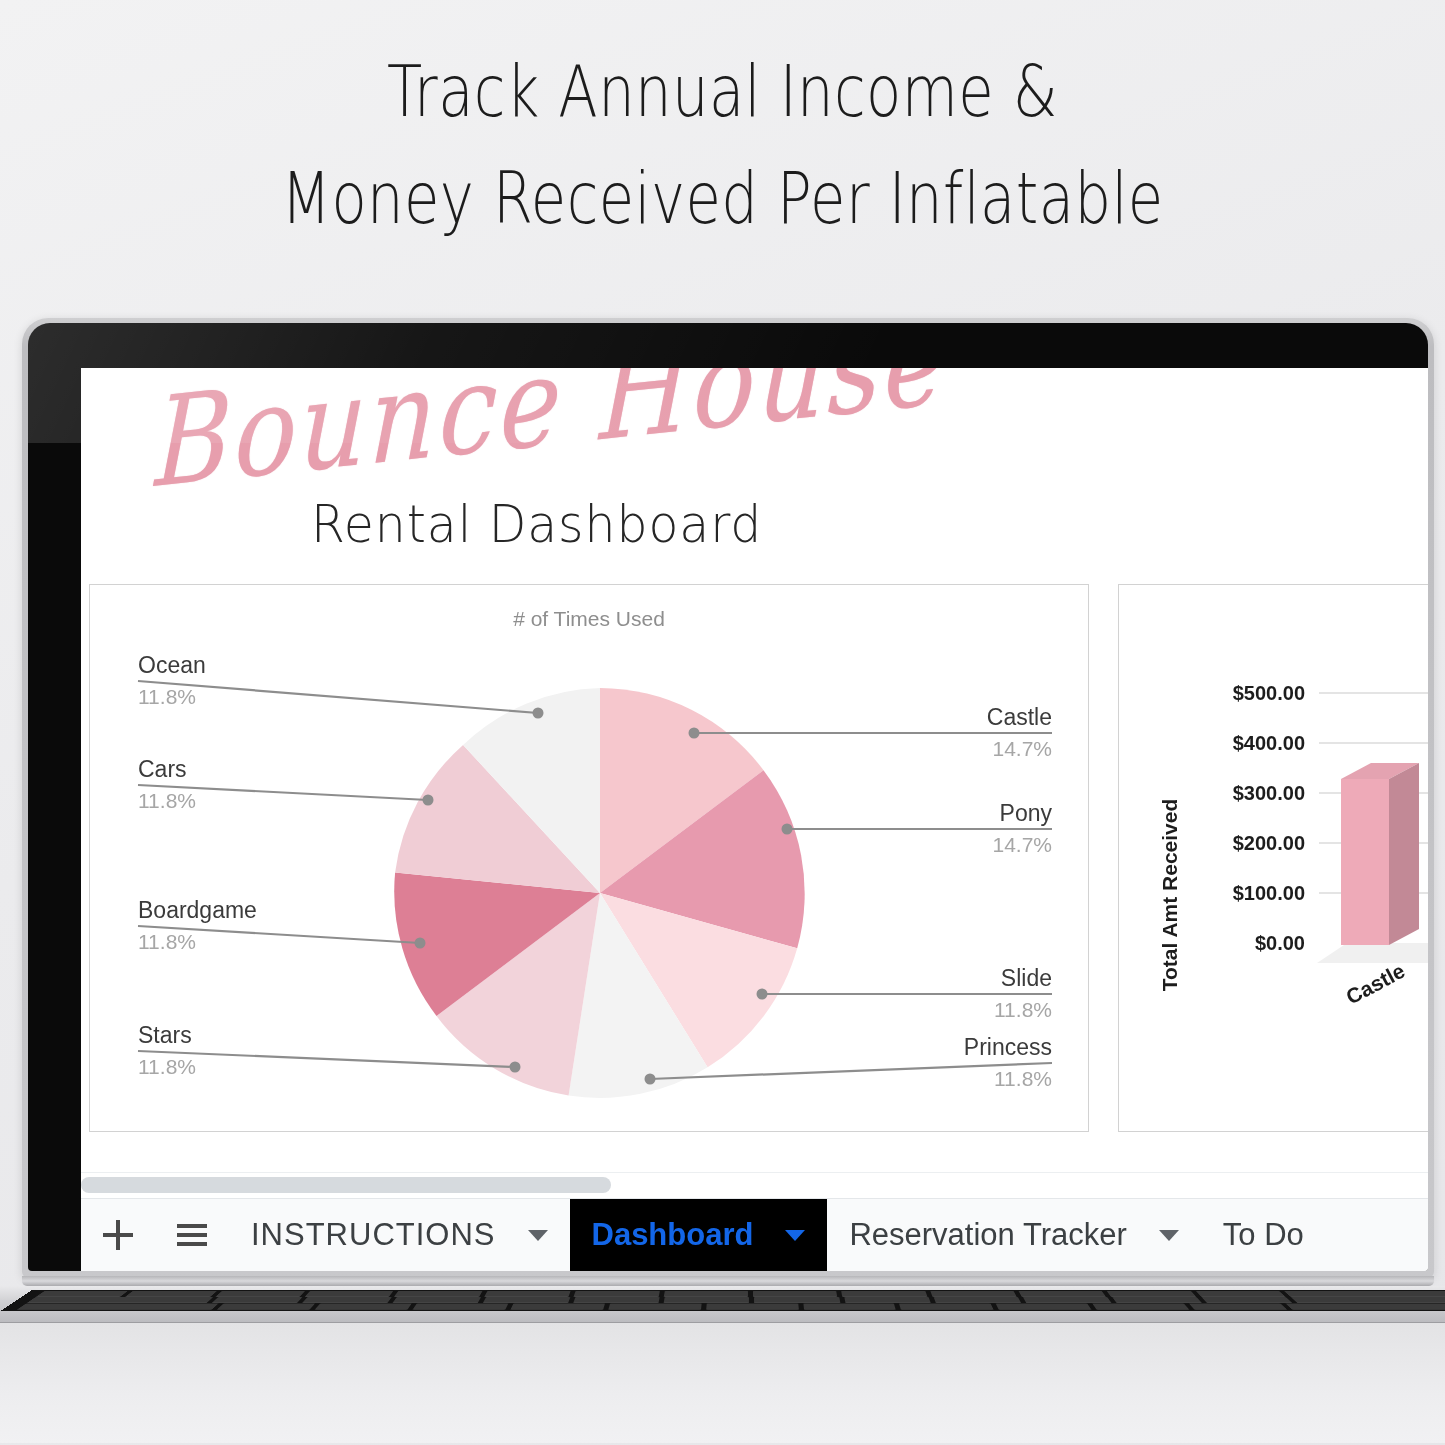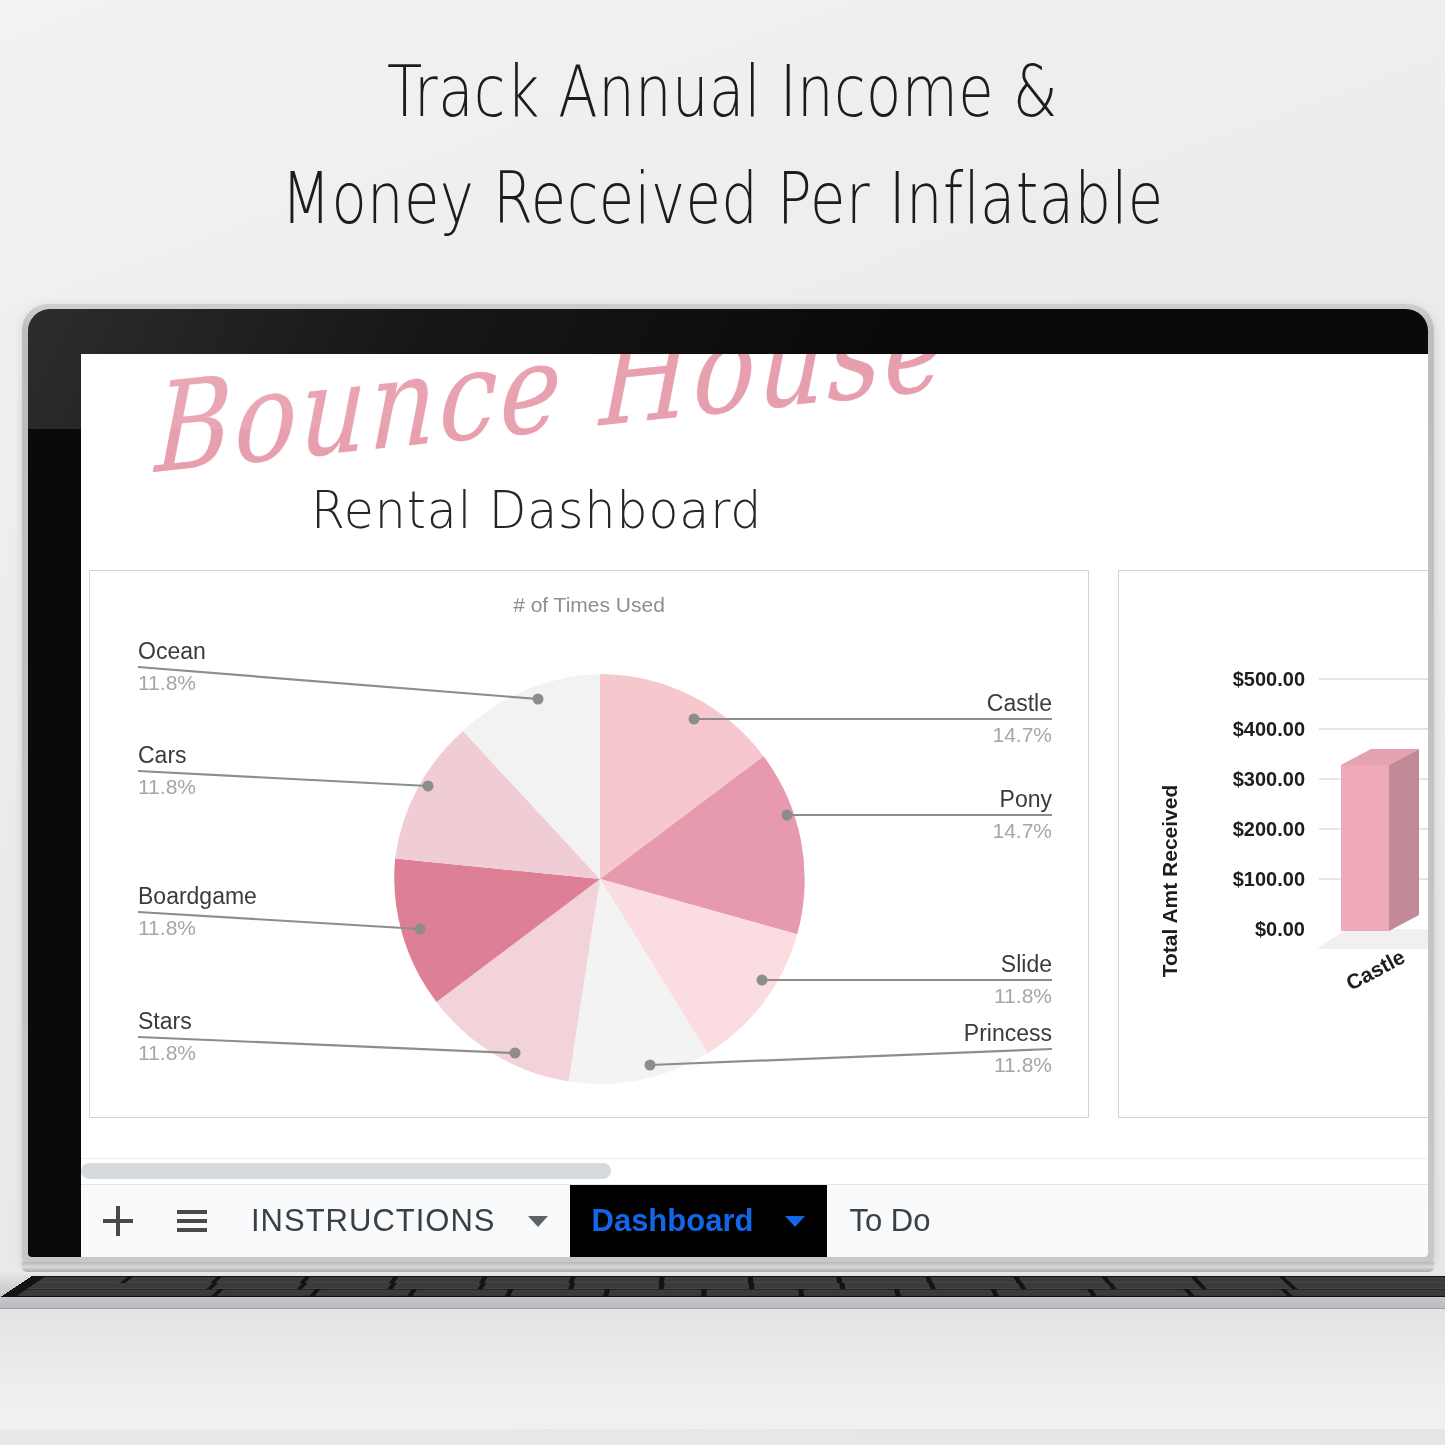--- a/index.html
+++ b/index.html
@@ -31,21 +31,21 @@
     transform: scaleX(0.80);
     transform-origin: center top;
     white-space: nowrap;
   }
   .promo .line { display: block; }
 
   
   .laptop {
     position: absolute;
     left: 22px;
-    top: 304px;
+    top: 318px;
     width: 1260px;
     height: 975px;
   }
   .lid {
     position: absolute;
     left: 0; top: 0;
     width: 1412px;
     height: 960px;
     border-radius: 26px 26px 6px 6px;
     background: linear-gradient(180deg, #cfcfd1 0%, #bdbdc0 3%, #c8c8cb 100%);
@@ -508,20 +508,24 @@
         <div class="tab caps">
           <span class="t-label">INSTRUCTIONS</span>
           <span class="caret"></span>
         </div>
 
         <div class="tab active">
           <span class="t-label">Dashboard</span>
           <span class="caret"></span>
         </div>
 
+        <div class="tab">
+          <span class="t-label">Reservation Tracker</span>
+          <span class="caret"></span>
+        </div>
 
         <div class="tab">
           <span class="t-label">To Do</span>
         </div>
       </div>
 
     </div>
   </div>
 
   <div class="hinge-top"></div>

